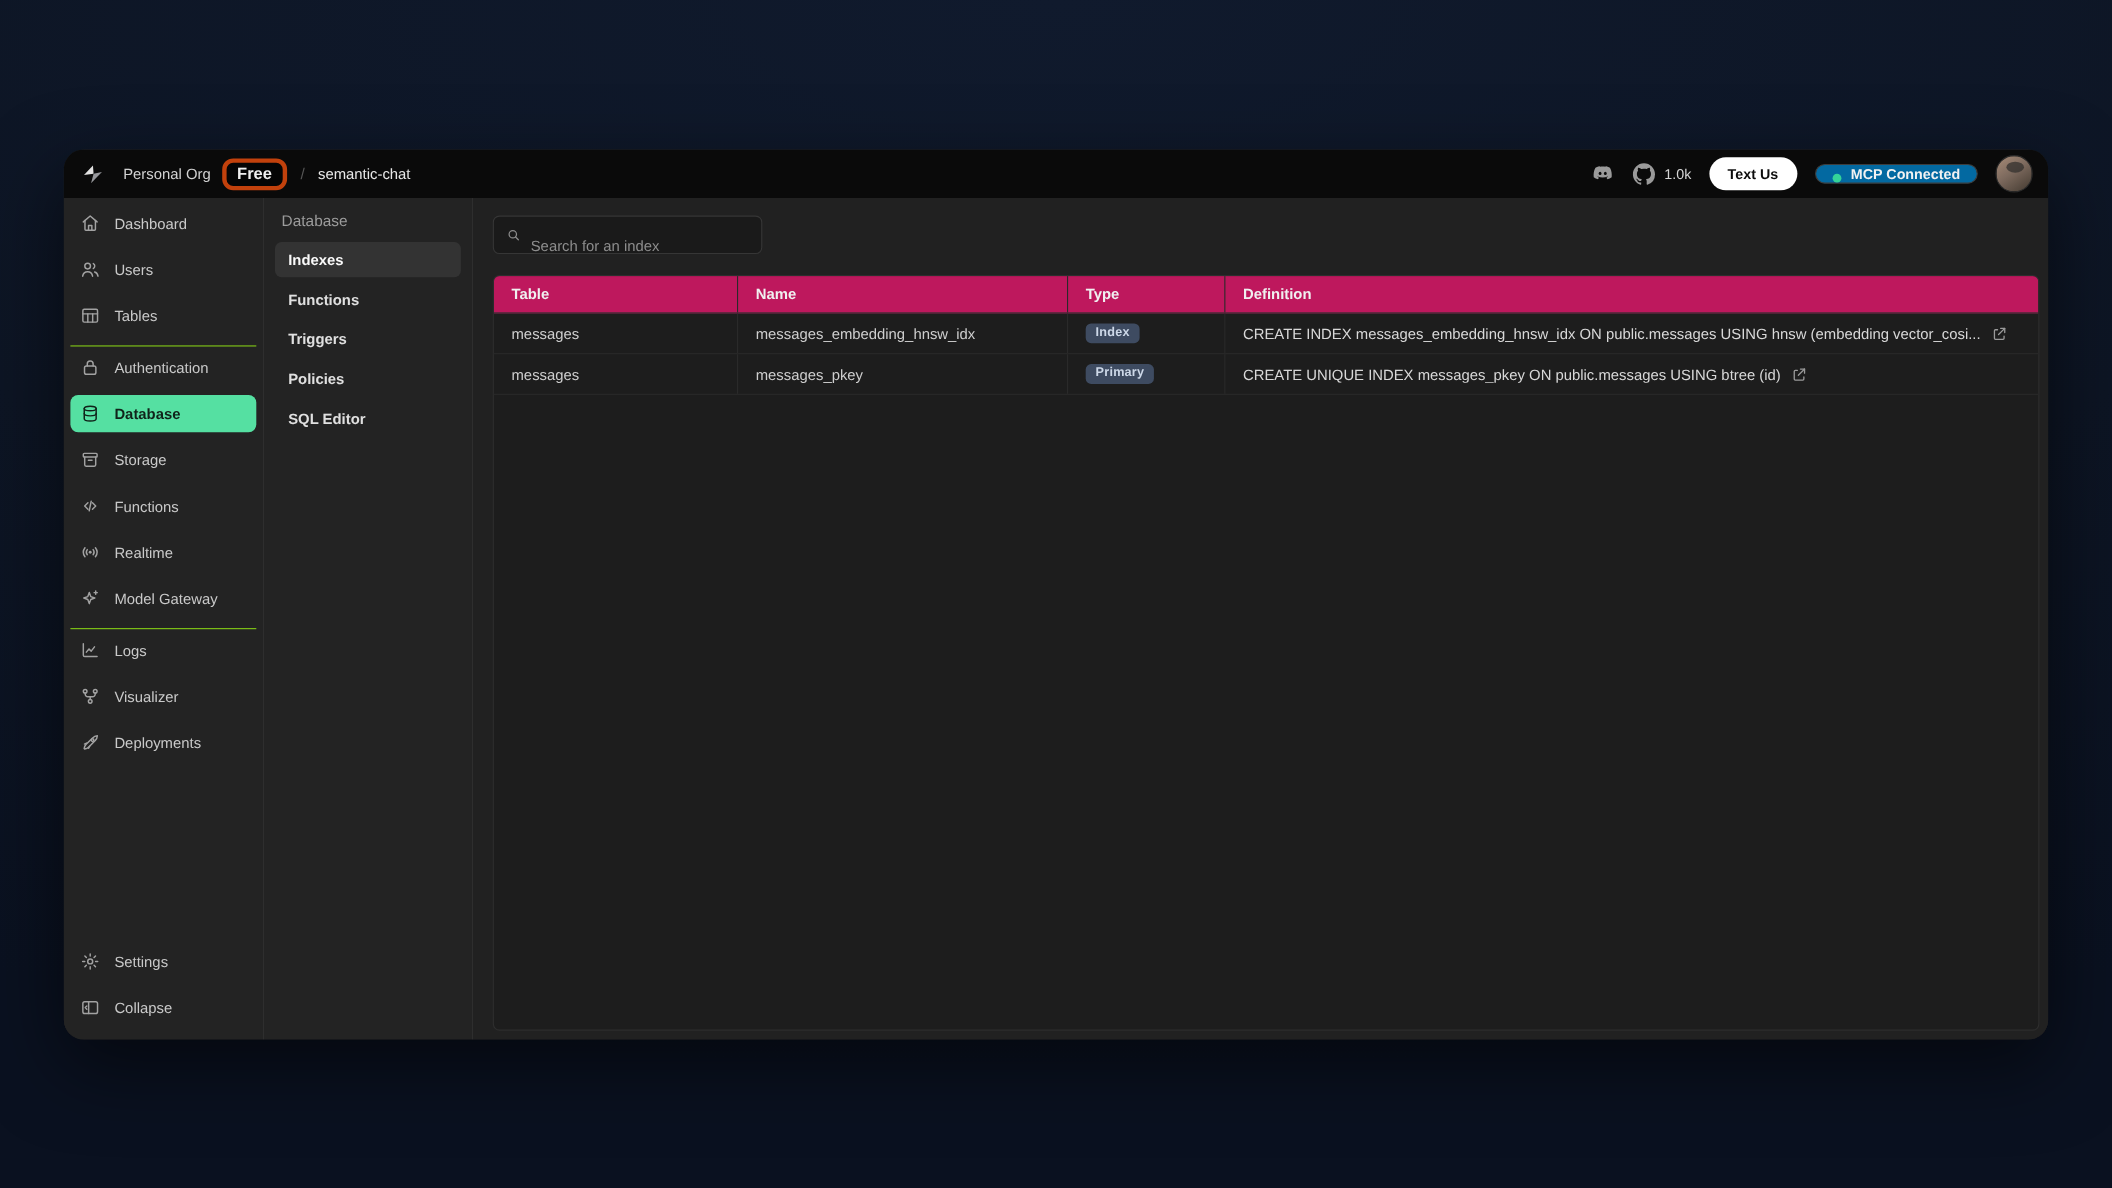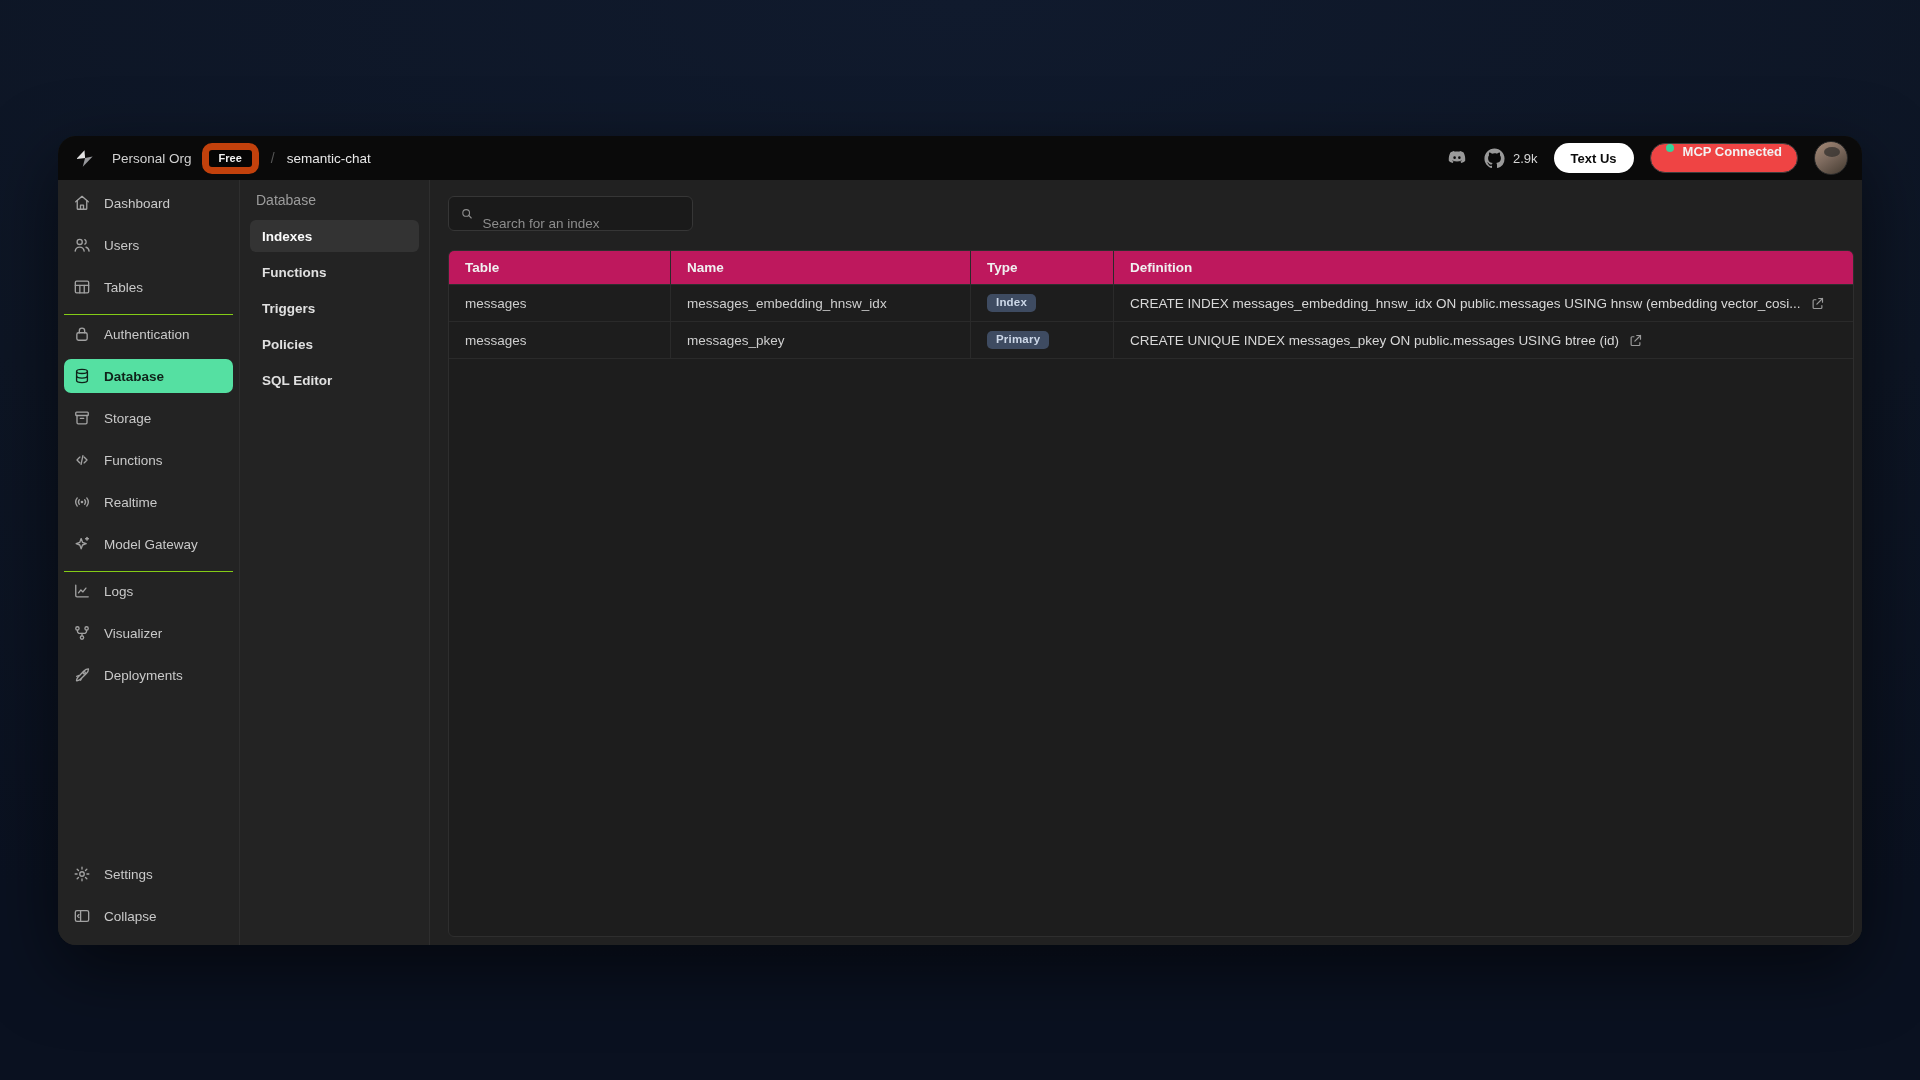--- a/index.html
+++ b/index.html
@@ -17,37 +17,37 @@
     display:flex; flex-direction:column;
   }
   
   .topbar {
     height:44px; flex:0 0 44px; background:#0a0a0a;
     display:flex; align-items:center; padding:0 14px; gap:10px;
   }
   .logo-wrap { width:24px; height:24px; display:flex; align-items:center; justify-content:center; margin-right:6px; }
   .crumb-org { color:#d2d2d2; font-size:13.5px; }
   .badge-free {
-    background:#050505; border:7px solid #c2410c; color:#f0f0f0;
-    font-size:11px; font-weight:700; padding:3px 10px; border-radius:10px; line-height:1;
+    background:#050505; border:4px solid #c2410c; color:#f0f0f0;
+    font-size:15px; font-weight:700; padding:3px 10px; border-radius:10px; line-height:1;
   }
   .crumb-sep { color:#565656; font-size:14px; margin:0 2px; }
   .crumb-project { color:#e8e8e8; font-size:13.5px; }
   .topbar-right { margin-left:auto; display:flex; align-items:center; gap:16px; }
   .tb-icon { width:22px; height:22px; color:#9a9a9a; display:flex; align-items:center; justify-content:center; }
   .gh-group { display:flex; align-items:center; gap:7px; }
   .gh-count { color:#d5d5d5; font-size:13px; }
   .btn-textus {
     background:#ffffff; color:#0c0c0c; font-size:13px; font-weight:700;
     height:30px; padding:0 17px; border-radius:15px; border:none;
     display:flex; align-items:center; cursor:pointer;
   }
   .pill-mcp {
-    height:30px; padding:0 15px; border-radius:15px; background:#ef4444;
-    border:1px solid #3d3d3d; display:flex; align-items:flex-start; gap:9px;
+    height:18px; padding:0 15px; border-radius:15px; background:#0369a1;
+    border:1px solid #3d3d3d; display:flex; align-items:flex-end; gap:9px;
     color:#f2f2f2; font-size:13px; font-weight:700;
   }
   .mcp-dot { width:8px; height:8px; border-radius:50%; }
   .avatar {
     width:34px; height:34px; border-radius:50%;
     background:linear-gradient(145deg,#a78b77 0%,#7d6a5e 45%,#42392f 100%);
     border:1px solid #2a2a2a; overflow:hidden; position:relative; cursor:pointer;
   }
   .avatar:after { content:""; position:absolute; left:9px; top:5px; width:16px; height:10px; border-radius:50%; background:#33302e; opacity:.75; }
   
@@ -143,21 +143,21 @@
           <ellipse cx="9.4" cy="11.6" rx="1.4" ry="1.6" fill="#0a0a0a"></ellipse>
           <ellipse cx="14.6" cy="11.6" rx="1.4" ry="1.6" fill="#0a0a0a"></ellipse>
         </svg>
       </span>
       <span class="gh-group">
         <span class="tb-icon">
           <svg viewBox="0 0 24 24" width="21" height="21" fill="currentColor">
             <path d="M12 .5C5.65.5.5 5.65.5 12c0 5.08 3.29 9.39 7.86 10.91.58.11.79-.25.79-.55 0-.27-.01-1-.02-1.96-3.2.7-3.87-1.54-3.87-1.54-.52-1.33-1.28-1.68-1.28-1.68-1.04-.71.08-.7.08-.7 1.15.08 1.76 1.18 1.76 1.18 1.03 1.76 2.69 1.25 3.35.96.1-.74.4-1.25.73-1.54-2.55-.29-5.23-1.28-5.23-5.68 0-1.26.45-2.28 1.18-3.09-.12-.29-.51-1.46.11-3.04 0 0 .97-.31 3.16 1.18a11 11 0 0 1 2.88-.39c.98 0 1.96.13 2.88.39 2.19-1.49 3.16-1.18 3.16-1.18.62 1.58.23 2.75.11 3.04.74.81 1.18 1.83 1.18 3.09 0 4.41-2.69 5.38-5.25 5.67.41.35.78 1.05.78 2.13 0 1.54-.01 2.78-.01 3.16 0 .31.2.67.8.55A11.52 11.52 0 0 0 23.5 12C23.5 5.65 18.35.5 12 .5z"></path>
           </svg>
         </span>
-        <span class="gh-count">2.9k</span>
+        <span class="gh-count">1.0k</span>
       </span>
       <button class="btn-textus">Text Us</button>
       <div class="pill-mcp">
         <span class="mcp-dot" style="background: rgb(52, 211, 153);"></span>
         <span>MCP Connected</span>
       </div>
       <div class="avatar"></div>
     </div>
   </div>
 

